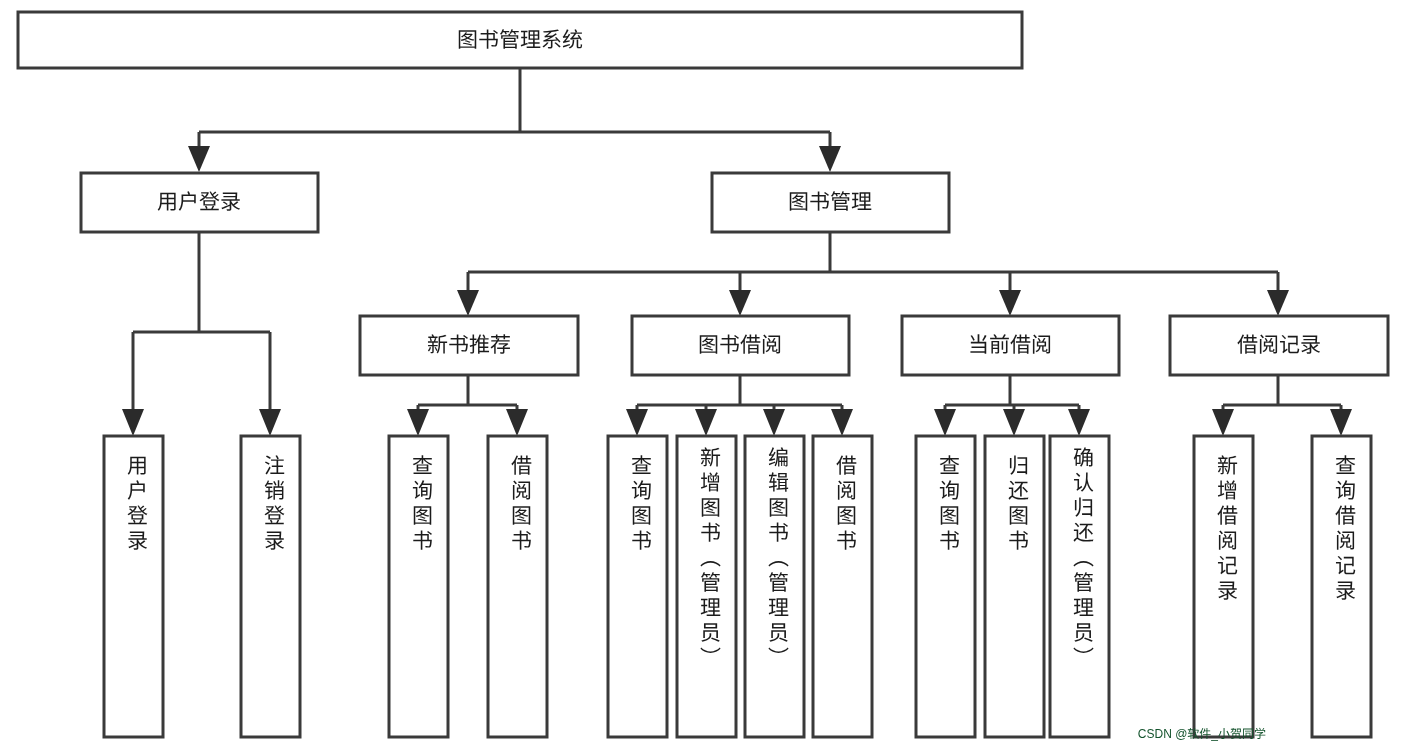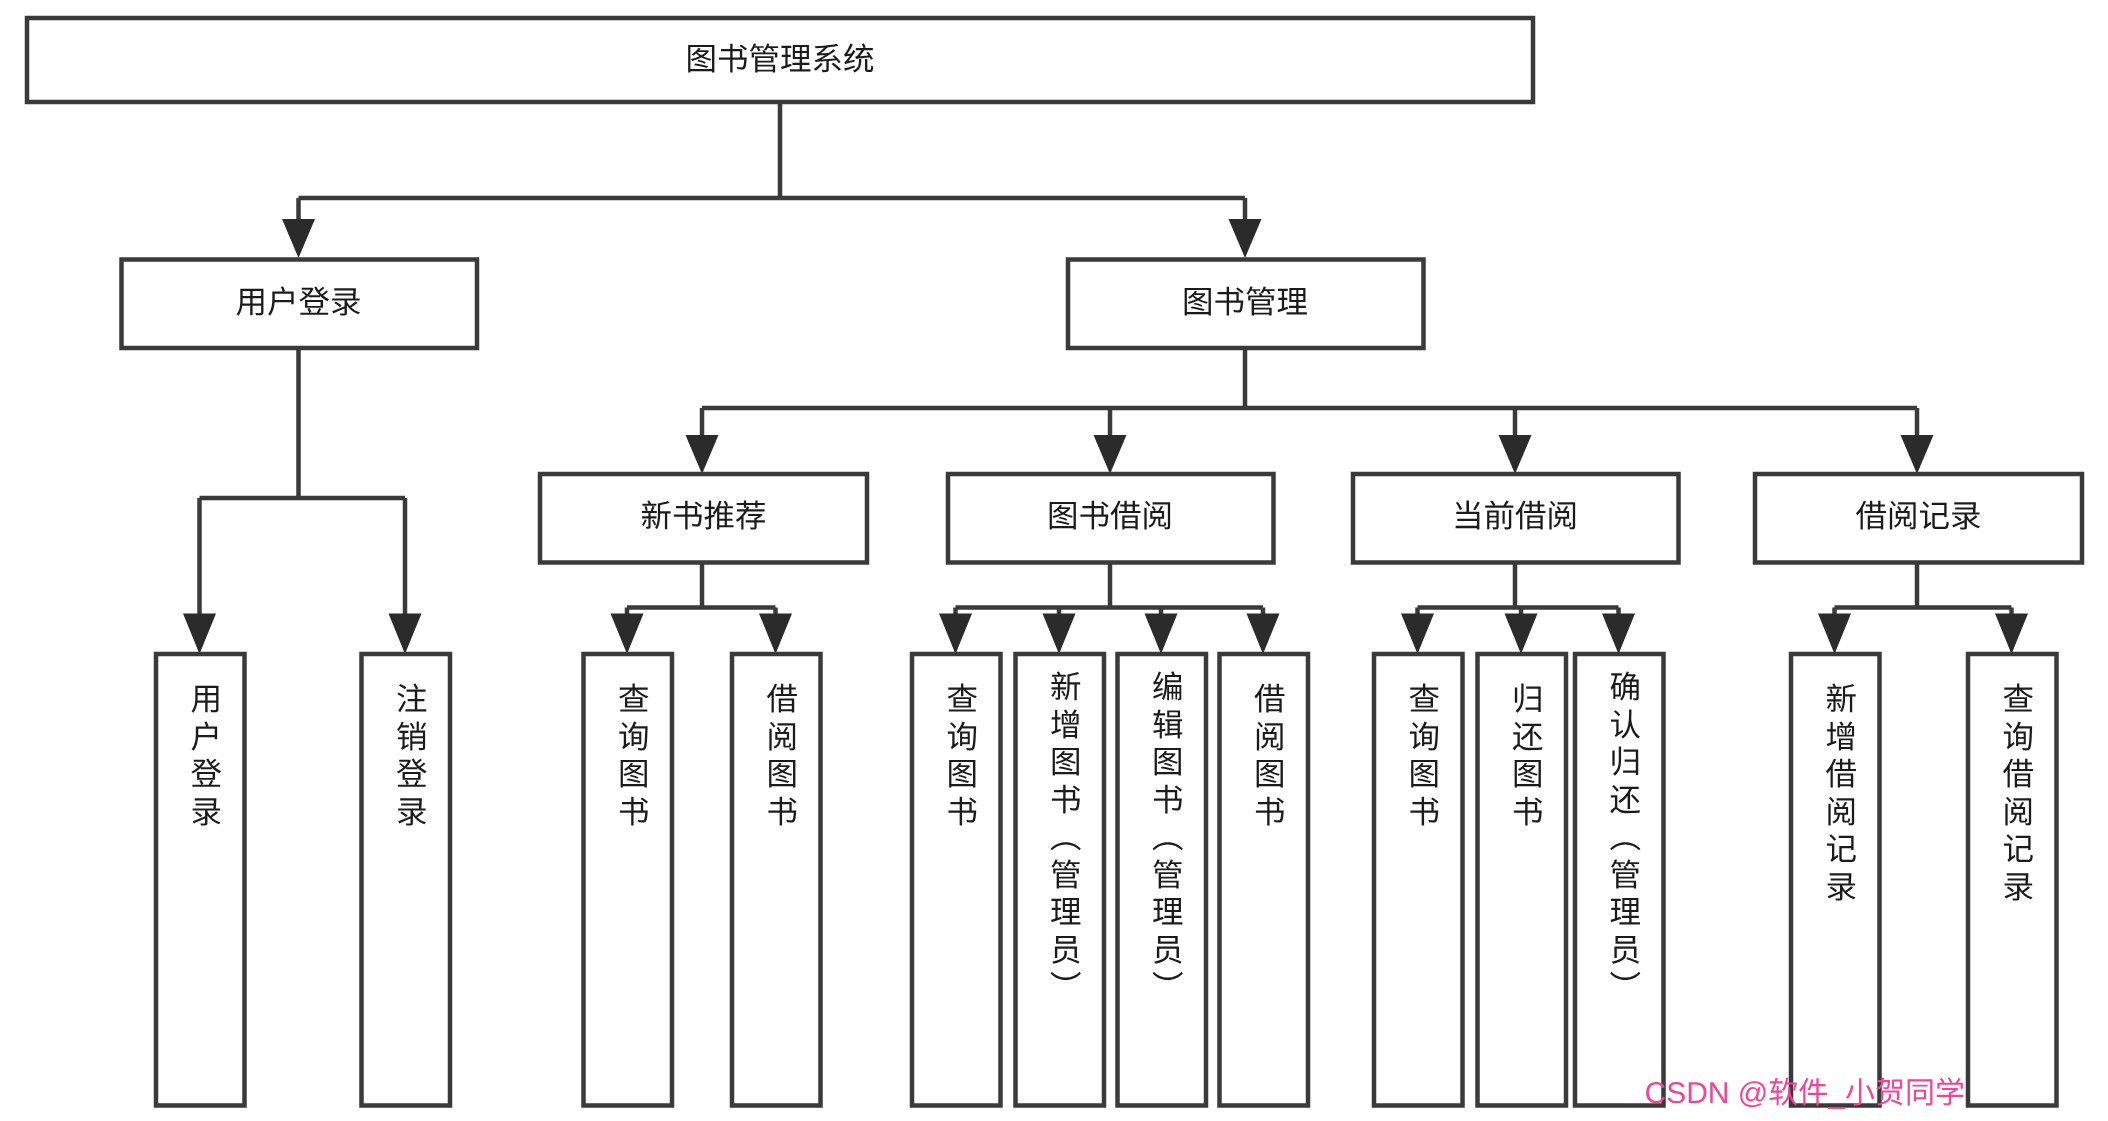--- a/index.html
+++ b/index.html
@@ -12,21 +12,20 @@
     font-family: "Liberation Sans", "DejaVu Sans", sans-serif;
     width: 1405px;
     height: 747px;
     overflow: hidden;
     position: relative;
   }
   #diagram-root {
     position: relative;
     width: 1280px;
     height: 747px;
-    padding-left: 44px;
   }
   svg.diagram-canvas {
     position: absolute;
     top: 0;
     left: 0;
     width: 1405px;
     height: 747px;
     display: block;
   }
   .node-box {
@@ -58,22 +57,22 @@
     writing-mode: vertical-rl;
     text-orientation: upright;
     letter-spacing: 4px;
     dominant-baseline: middle;
   }
   .watermark-text {
     position: absolute;
     right: 14px;
     bottom: 6px;
     font-family: "Liberation Sans", "DejaVu Sans", sans-serif;
-    font-size: 20px;
-    color: #ec4899;
+    font-size: 12px;
+    color: #14532d;
     white-space: nowrap;
     pointer-events: none;
     user-select: none;
   }
 </style>
 </head>
 <body>
 
 <div id="diagram-root">
 

